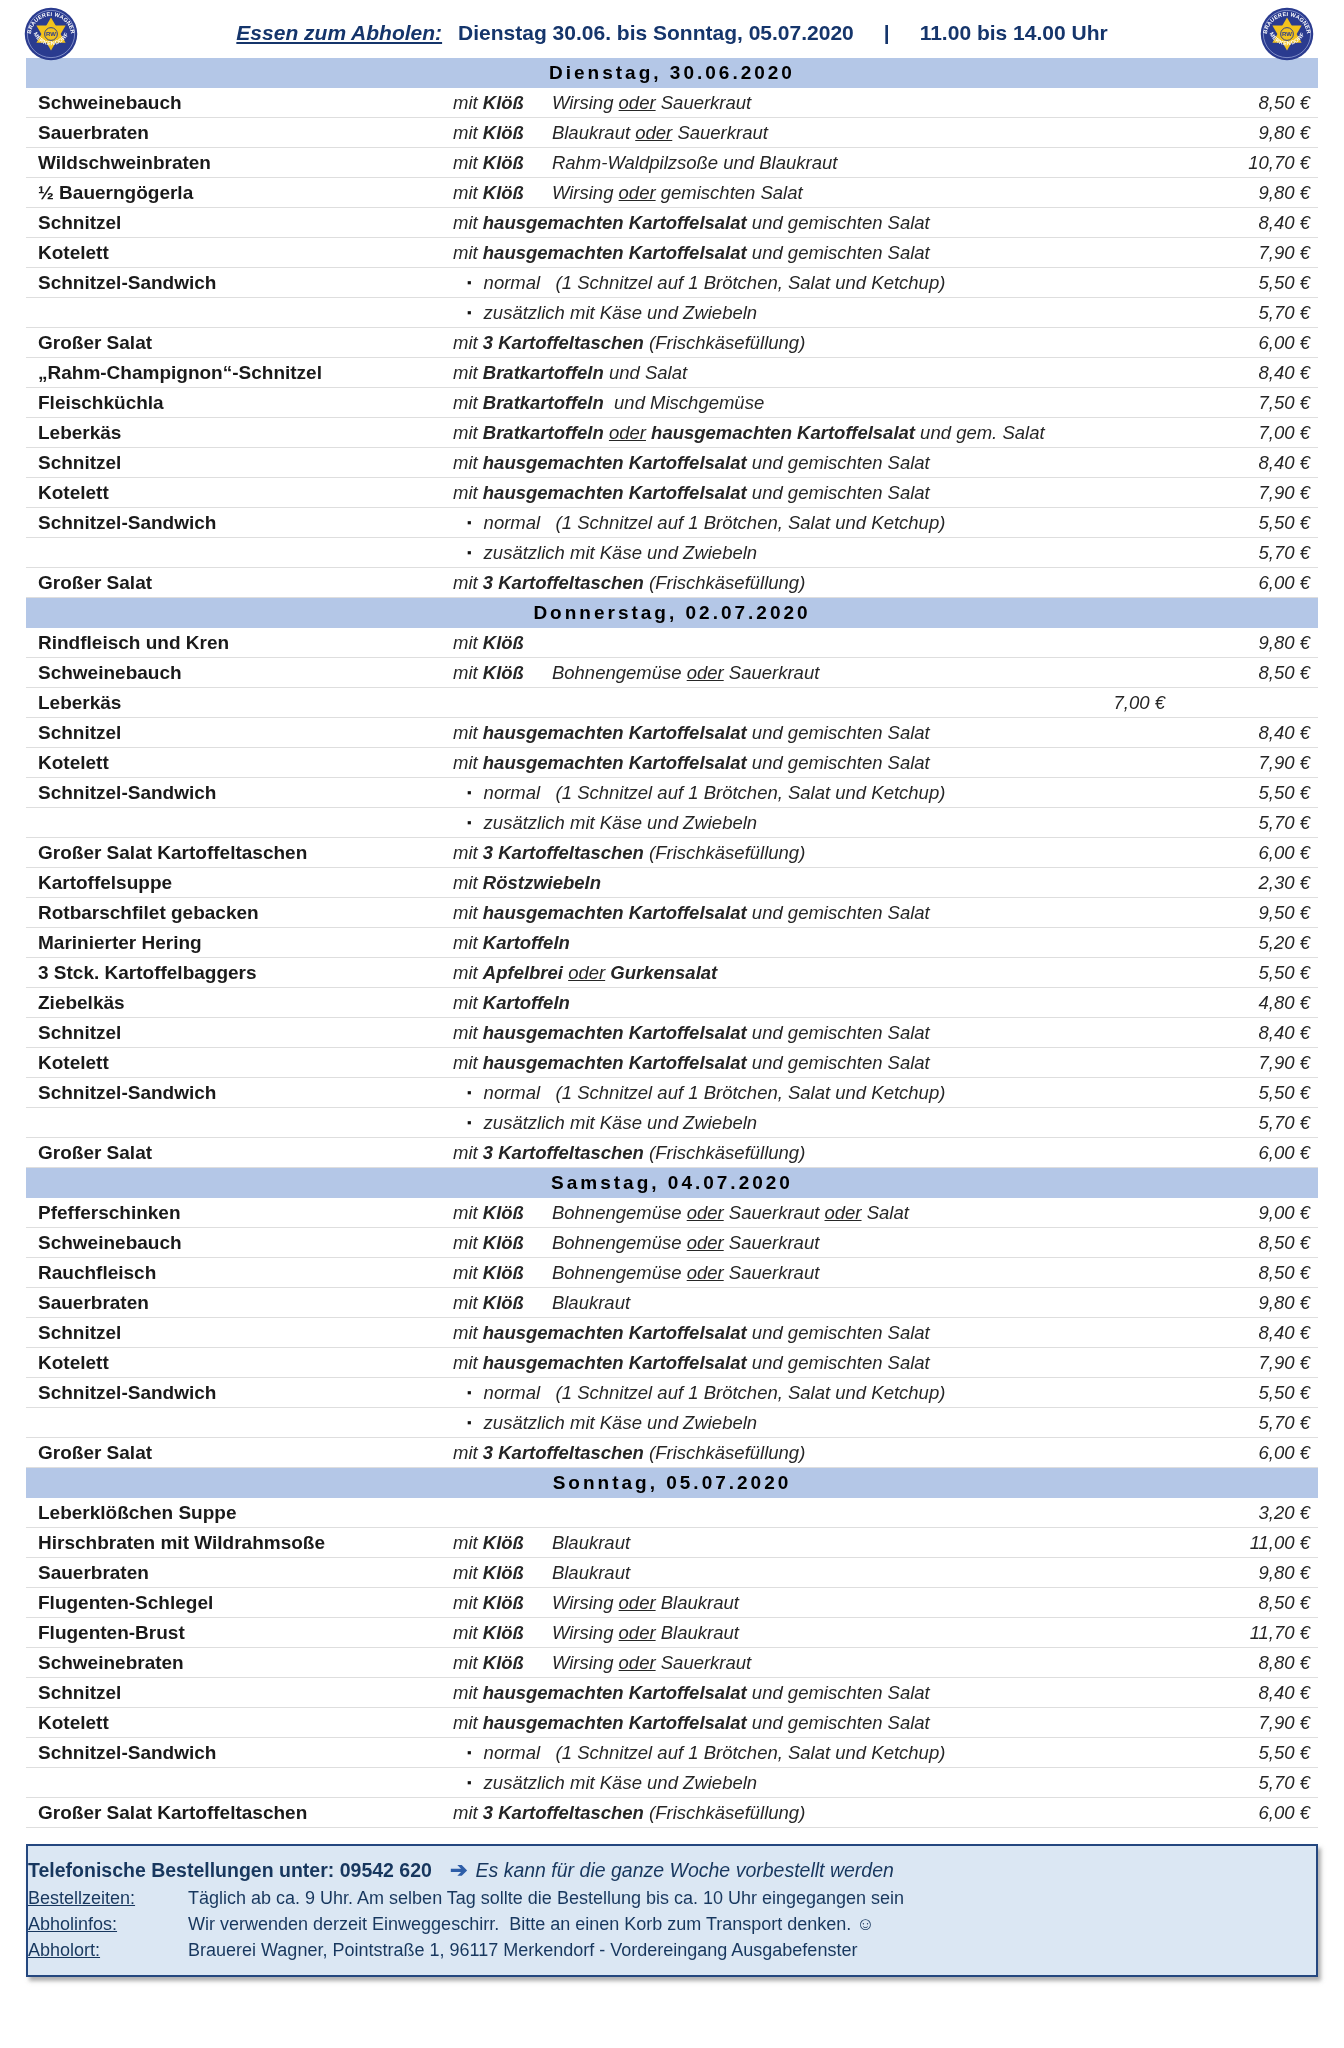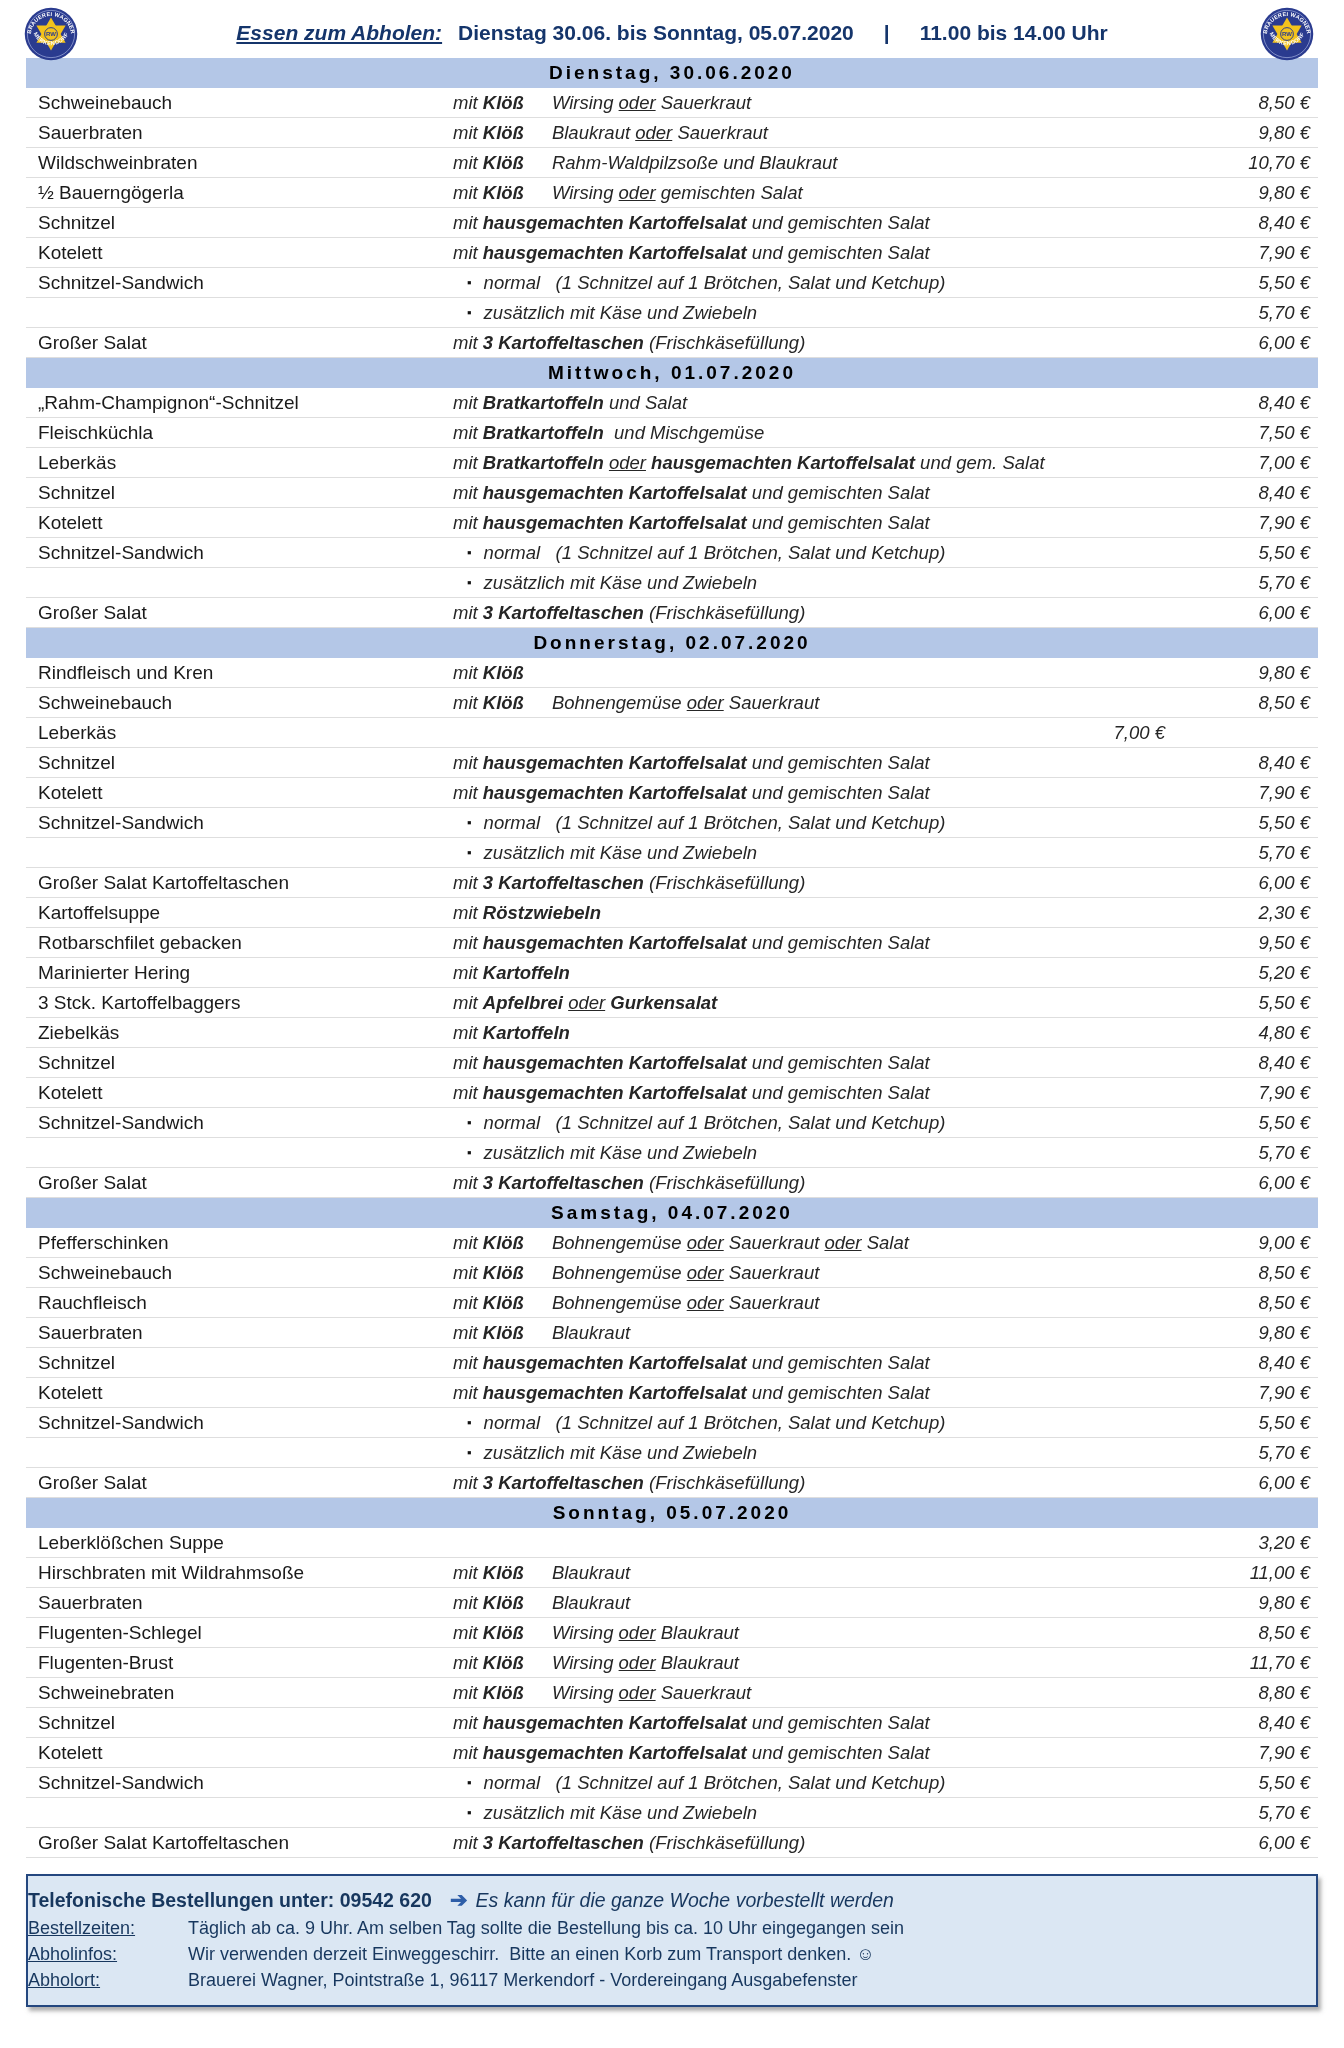--- a/index.html
+++ b/index.html
@@ -23,21 +23,21 @@
   .day-banner{
     background:#b4c7e7;color:#000000;text-align:center;
     font-size:19px;font-weight:bold;letter-spacing:3px;
     height:30px;line-height:30px;
   }
   .menu-row{
     display:grid;grid-template-columns:427px 1fr 145px;align-items:center;
     min-height:29px;border-bottom:1px solid #dedede;background:#fff;
   }
   .cell{white-space:pre-wrap;}
-  .cell.name{padding-left:12px;font-weight:normal;font-size:19px;color:#1a1a1a;}
+  .cell.name{padding-left:12px;font-weight:bold;font-size:19px;color:#1a1a1a;}
   .cell.desc{font-size:18.5px;font-style:italic;color:#262626;}
   .cell.desc.bulleted{padding-left:14px;}
   .cell.price{font-size:18.5px;font-style:italic;color:#262626;text-align:right;padding-right:8px;}
   .seg-i{font-style:italic;}
   .seg-b{font-style:italic;font-weight:bold;}
   .seg-u{font-style:italic;text-decoration:underline;}
   .seg-g{display:inline-block;width:28px;}
   .bullet{font-style:normal;font-size:13px;color:#111;margin-right:12px;position:relative;top:-2px;}
 
   
@@ -135,21 +135,20 @@
           <div class="cell desc bulleted"><span class="bullet">▪</span><span class="seg-i">zusätzlich mit Käse und Zwiebeln</span></div>
           <div class="cell price">5,70 €</div>
         </div>
         <div class="menu-row">
           <div class="cell name">Großer Salat</div>
           <div class="cell desc"><span class="seg-i">mit </span><span class="seg-b">3 Kartoffeltaschen</span><span class="seg-i"> (Frischkäsefüllung)</span></div>
           <div class="cell price">6,00 €</div>
         </div>
       </section>
       <section>
-        <div class="day-banner">Mittwoch, 01.07.2020</div>
         <div class="menu-row">
           <div class="cell name">„Rahm-Champignon“-Schnitzel</div>
           <div class="cell desc"><span class="seg-i">mit </span><span class="seg-b">Bratkartoffeln</span><span class="seg-i"> und Salat</span></div>
           <div class="cell price">8,40 €</div>
         </div>
         <div class="menu-row">
           <div class="cell name">Fleischküchla</div>
           <div class="cell desc"><span class="seg-i">mit </span><span class="seg-b">Bratkartoffeln</span><span class="seg-i">  und Mischgemüse</span></div>
           <div class="cell price">7,50 €</div>
         </div>

